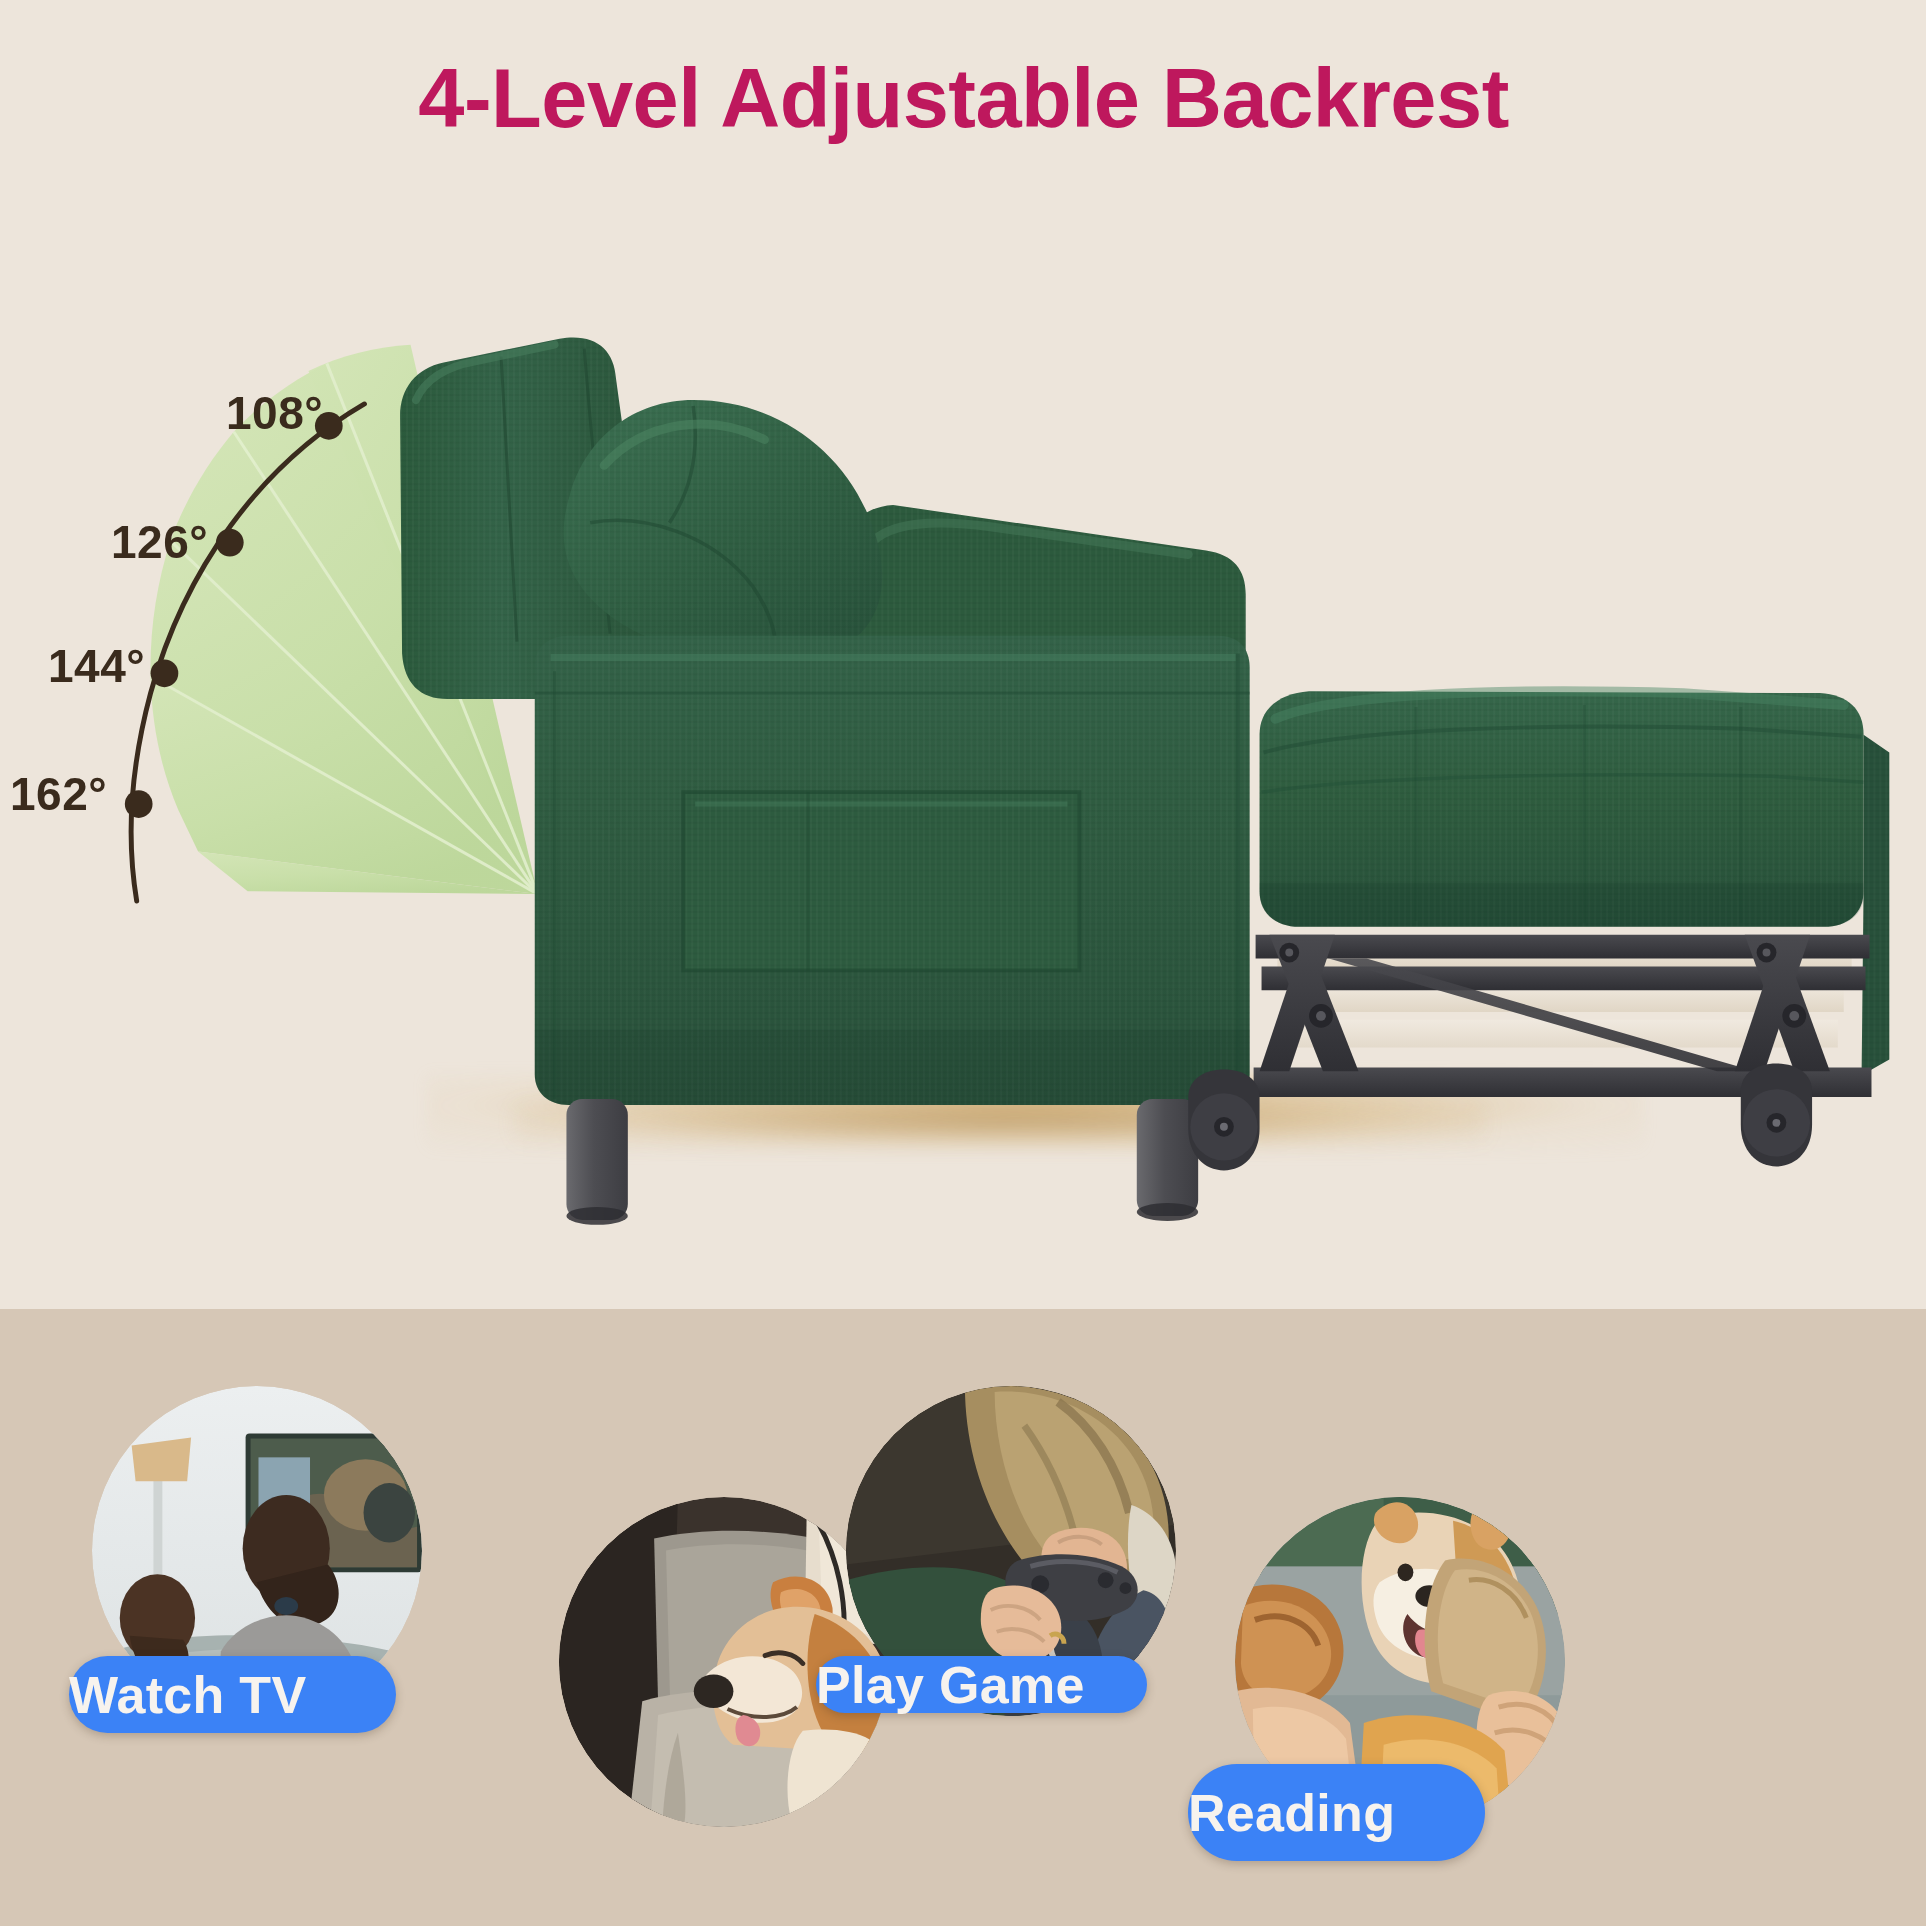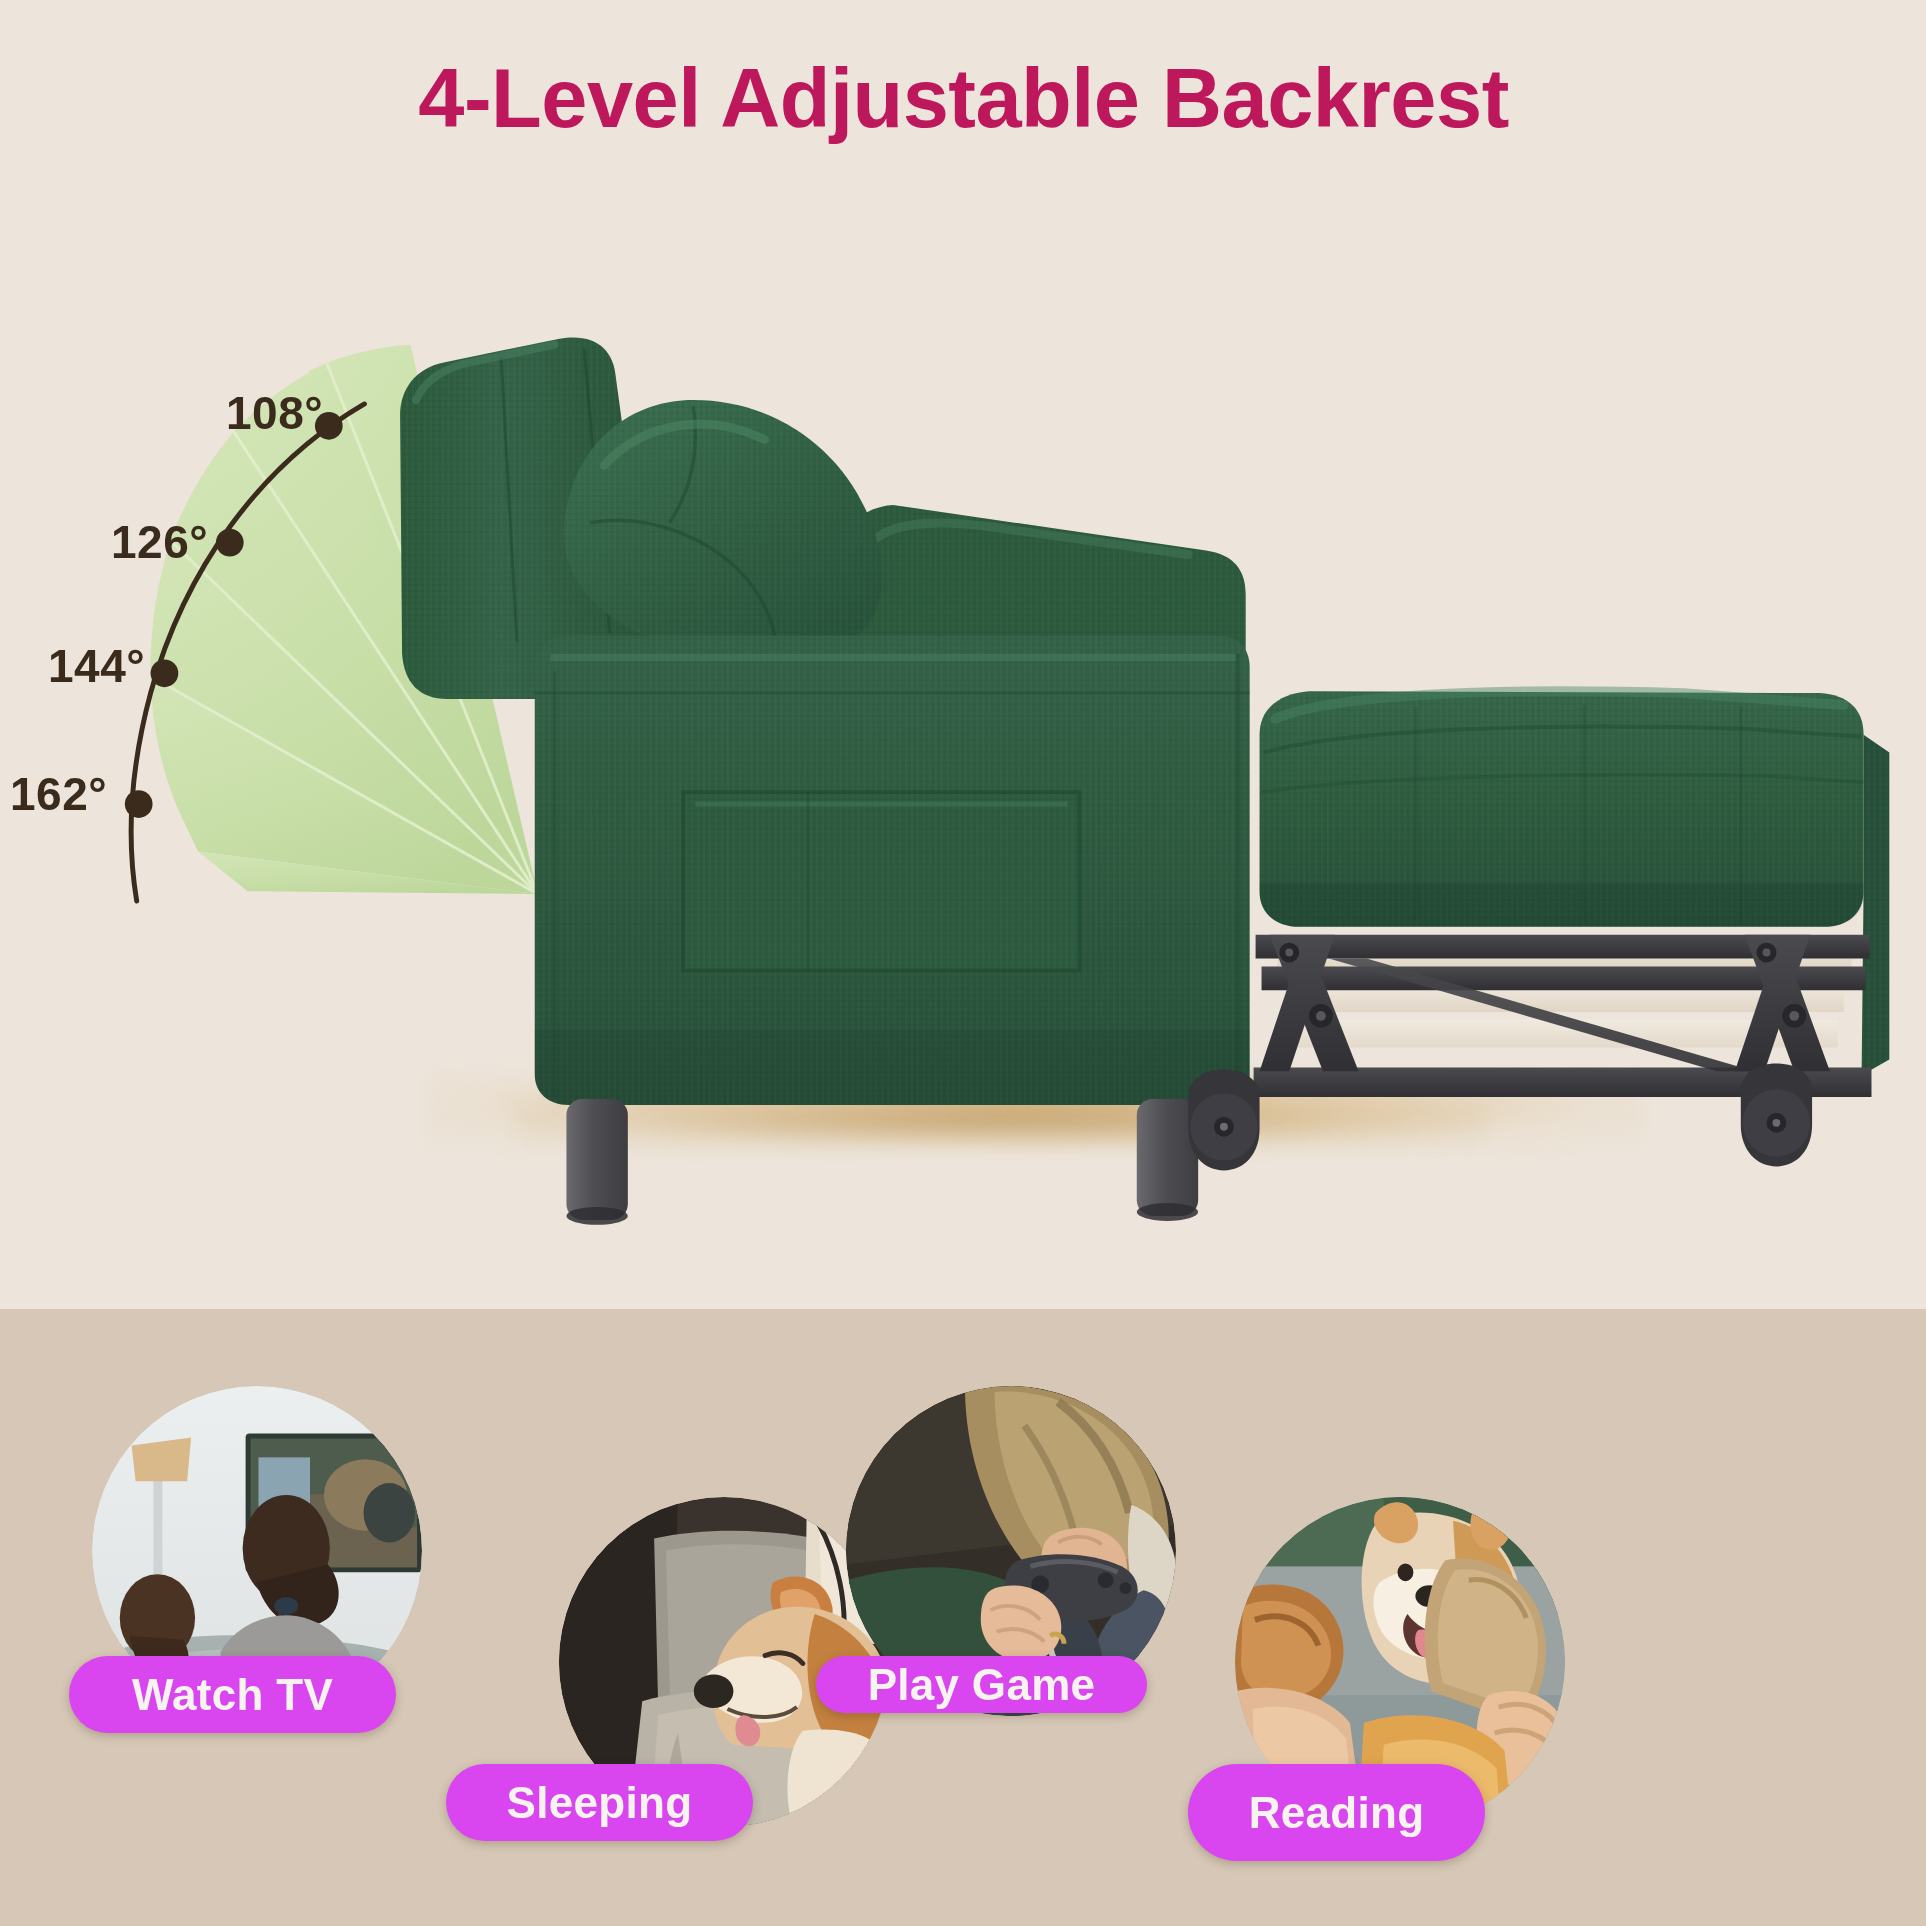--- a/index.html
+++ b/index.html
@@ -65,25 +65,25 @@
     position:absolute;left:0;top:1309px;width:1927px;height:618px;
     background:#d6c7b6;overflow:hidden;
   }
   .photo{
     position:absolute;border-radius:50%;overflow:hidden;
   }
   .photo .inner{position:absolute;left:0;top:0;width:100%;height:100%;}
 
   .pill{
     position:absolute;
-    background:#d946ef;
+    background:#3b82f6;
     border-radius:989px;
-    display:flex;align-items:center;justify-content:center;
+    display:flex;align-items:center;justify-content:flex-start;
     color:#f7f3ee;
-    font-size:44px;font-weight:bold;
+    font-size:52px;font-weight:bold;
     font-family:"Liberation Sans", sans-serif;
     letter-spacing:0.3px;
     box-shadow:0 3px 10px rgba(60,40,25,0.25);
   }
 </style>
 </head>
 <body>
 
 <div id="stage">
 
@@ -458,23 +458,20 @@
           <path d="M208,160 C222,154 238,158 246,168" stroke="#3b2f26" stroke-width="5" fill="none" stroke-linecap="round"></path>
 
           <path d="M170,214 C196,226 226,224 240,212" stroke="#5c4a3a" stroke-width="4" fill="none"></path>
 
           <path d="M186,220 C198,222 206,232 202,244 C198,254 186,254 180,244 C176,234 178,222 186,220 Z" fill="#e08a92"></path>
 
           <path d="M246,236 C290,230 333,242 333,276 L333,333 L236,333 C226,300 230,254 246,236 Z" fill="#efe4d2"></path>
         </g>
       </svg>
     </div>
-    <div class="pill" style="left:446px;top:455px;width:307px;height:77px;">
-      <span>Sleeping</span>
-    </div>
 
     <div class="photo" style="left:846px;top:77px;width:330px;height:330px;">
       <svg class="inner" viewBox="0 0 333 333" preserveAspectRatio="none">
         <defs>
           <clipPath id="cpGame">
               <circle cx="166.5" cy="166.5" r="166.5"></circle>
             </clipPath>
         </defs>
         <g clip-path="url(#cpGame)">
           <rect width="333" height="333" fill="#332e28"></rect>

